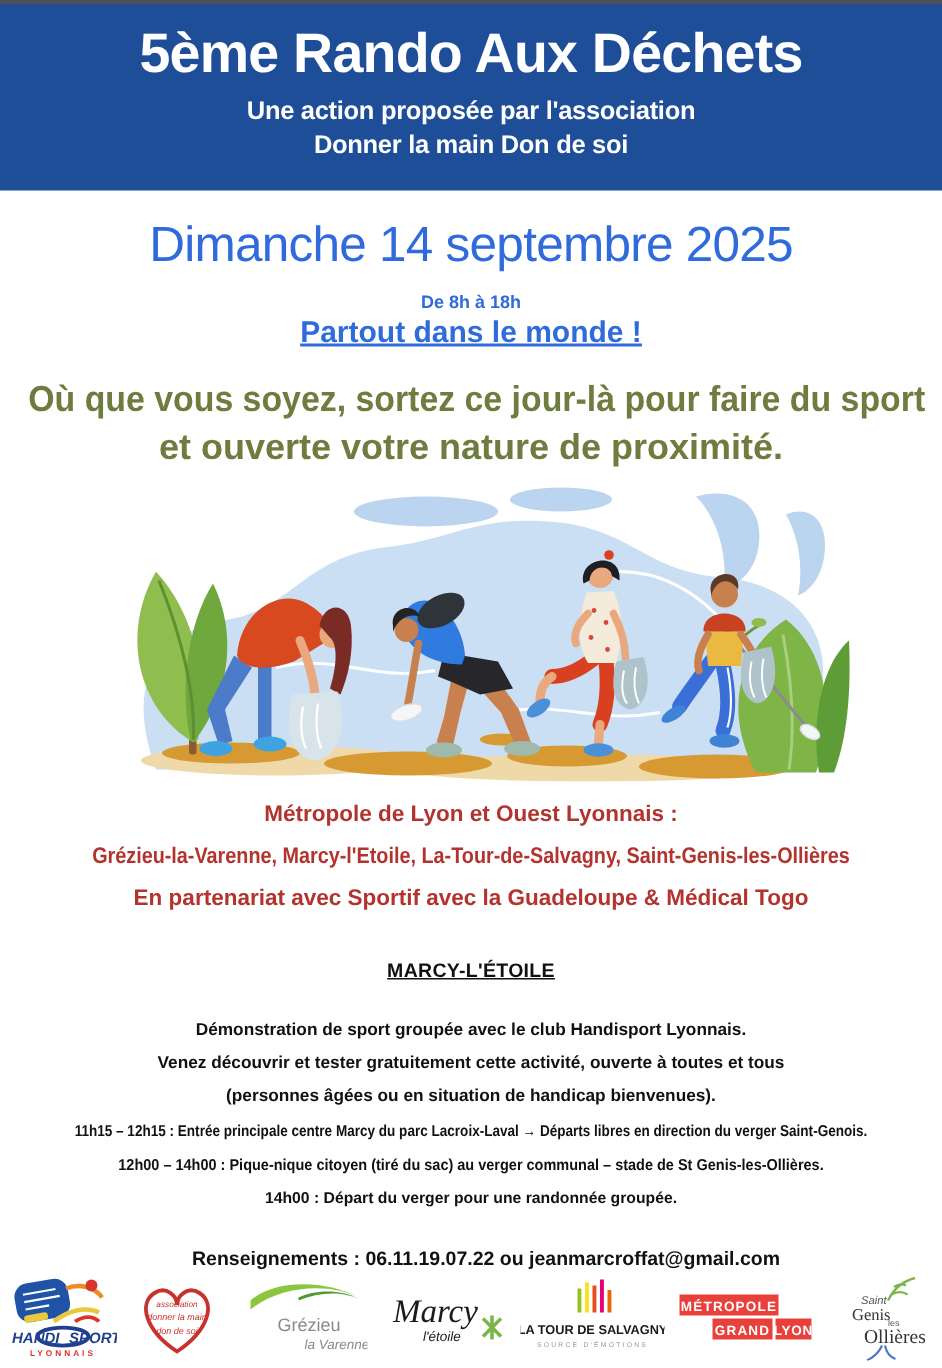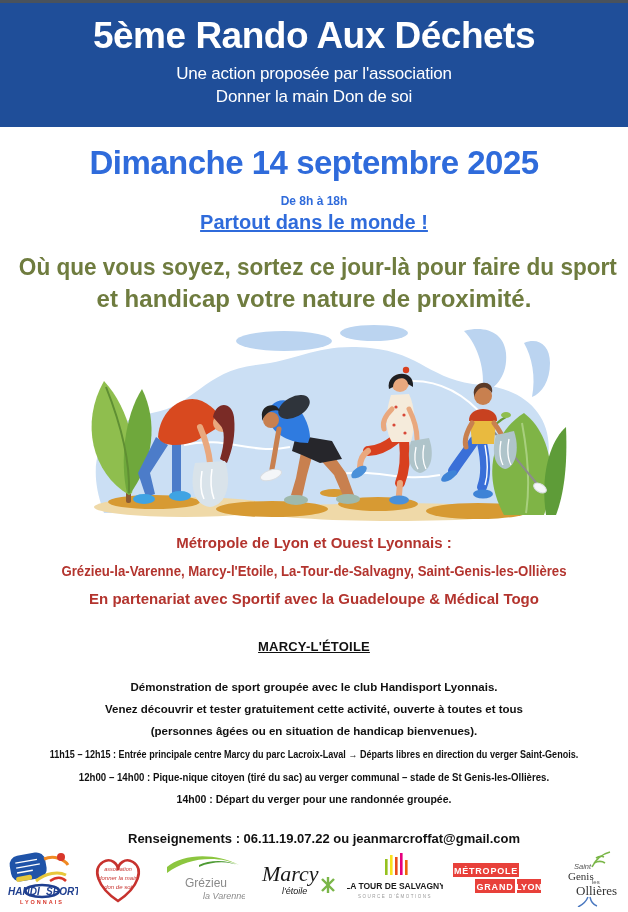--- a/index.html
+++ b/index.html
@@ -18,28 +18,28 @@
     background: #1F4E99;
     border-top: 3px solid #49525c;
     text-align: center;
     padding-top: 12px;
   }
   .banner-title {
     color: #ffffff; font-weight: bold; font-size: 37px;
     letter-spacing: -0.5px;
   }
   .banner-sub {
-    color: #ffffff; font-weight: normal; font-size: 17px;
+    color: #ffffff; font-weight: bold; font-size: 17px;
     line-height: 23px; margin-top: 5px; letter-spacing: -0.2px;
   }
   
   .center { text-align: center; }
   .date-line {
     margin-top: 17px;
-    color: #2F6BDB; font-weight: bold; font-size: 33px; letter-spacing: -0.5px;
+    color: #2F6BDB; font-weight: normal; font-size: 33px; letter-spacing: -0.5px;
   }
   .time-line {
     margin-top: 12px;
     color: #2F6BDB; font-weight: bold; font-size: 12px;
   }
   .scope-line {
     margin-top: 3px;
     color: #2F6BDB; font-weight: bold; font-size: 20px; text-decoration: underline;
   }
   .tagline {
@@ -97,21 +97,21 @@
     </div>
   </div>
 
   <div class="center">
     <div class="date-line">Dimanche 14 septembre 2025</div>
     <div class="time-line">De 8h à 18h</div>
     <div class="scope-line">Partout dans le monde !</div>
 
     <div class="tagline">
       <div class="condense94">Où que vous soyez, sortez ce jour-là pour faire du sport</div>
-      <div>et handicap votre nature de proximité.</div>
+      <div>et ouverte votre nature de proximité.</div>
     </div>
 
     <div class="illustration-wrap">
       <svg width="560" height="198" viewBox="0 0 560 198" xmlns="http://www.w3.org/2000/svg">
 
         <g>
           <path fill="#CBDFF4" d="M70,190 C48,130 72,98 118,90 C160,83 170,48 222,42 C268,37 284,20 336,25 C388,30 396,58 448,62 C492,66 520,94 514,136 C509,172 490,190 456,192 Z"></path>
           <ellipse cx="250" cy="18" rx="48" ry="10" fill="#BBD4F0"></ellipse>
           <ellipse cx="340" cy="10" rx="34" ry="8" fill="#BBD4F0"></ellipse>
           <path fill="#BBD4F0" d="M430,8 C452,2 470,10 472,30 C474,52 462,66 448,70 C452,48 444,22 430,8 Z"></path>

